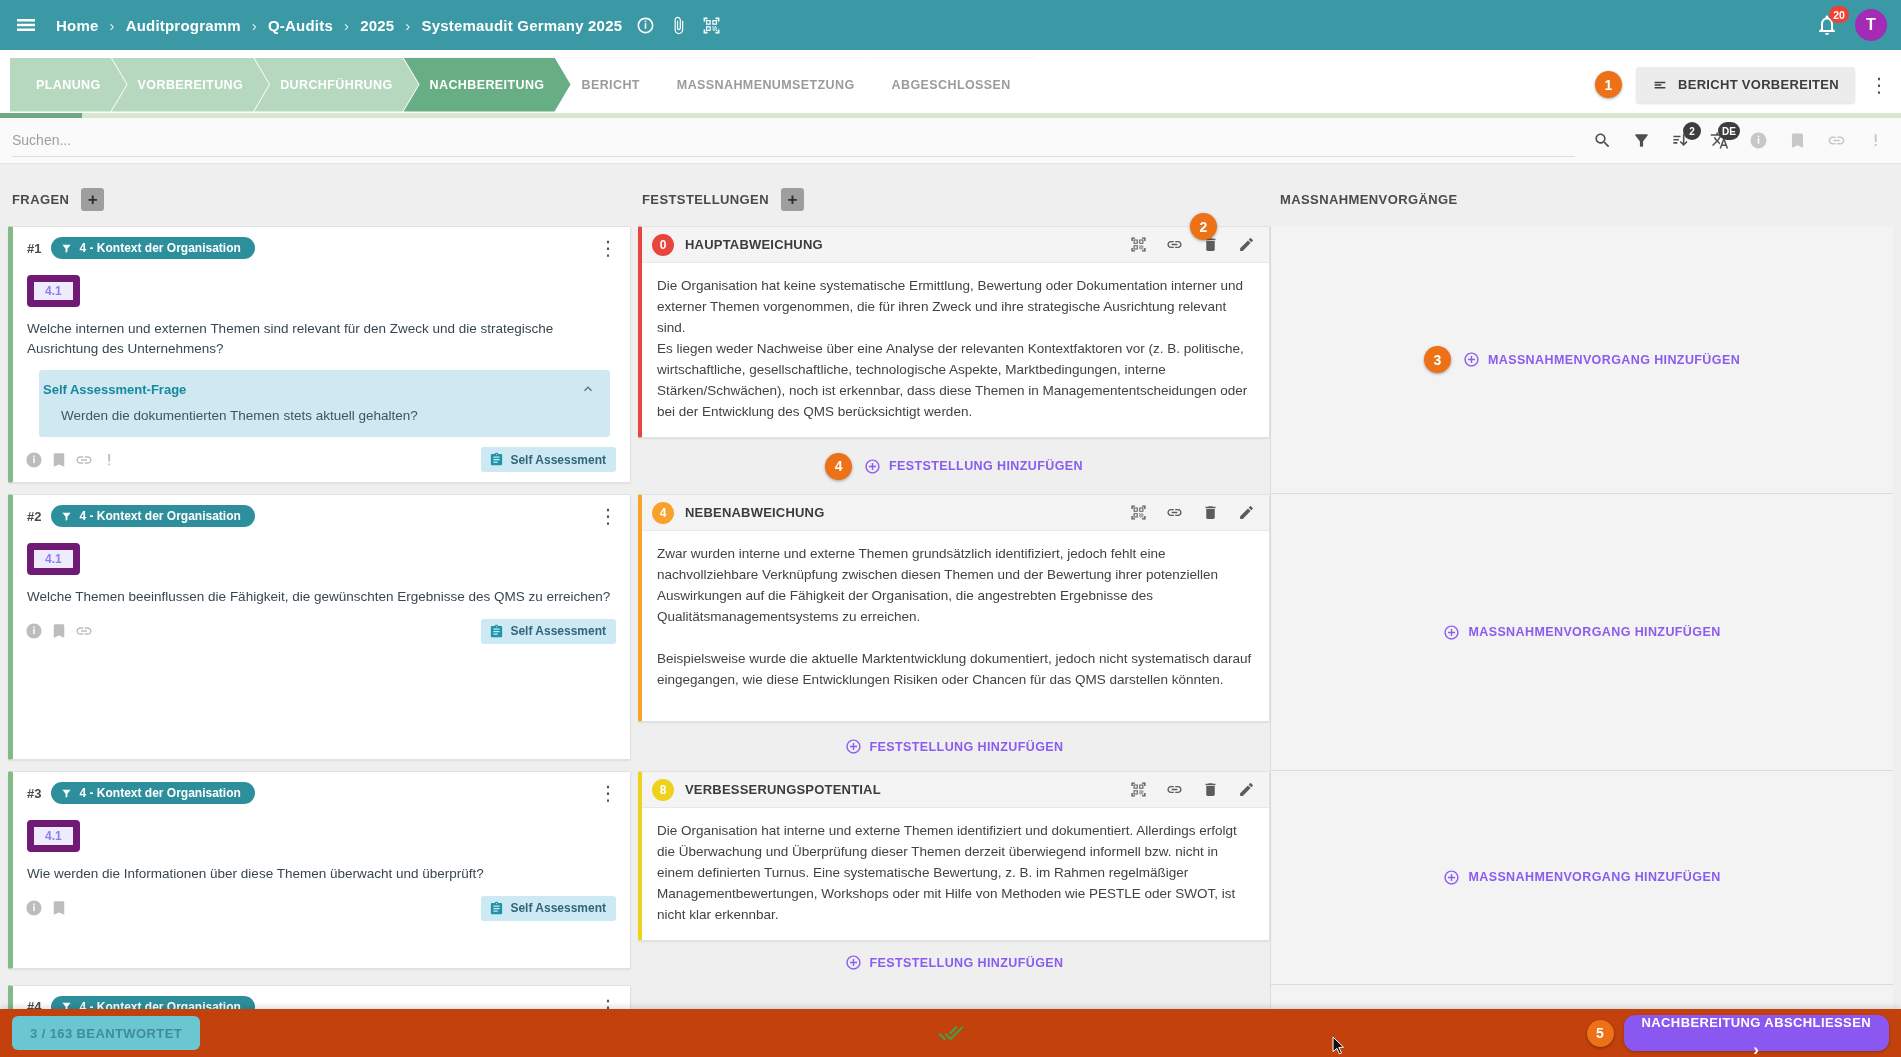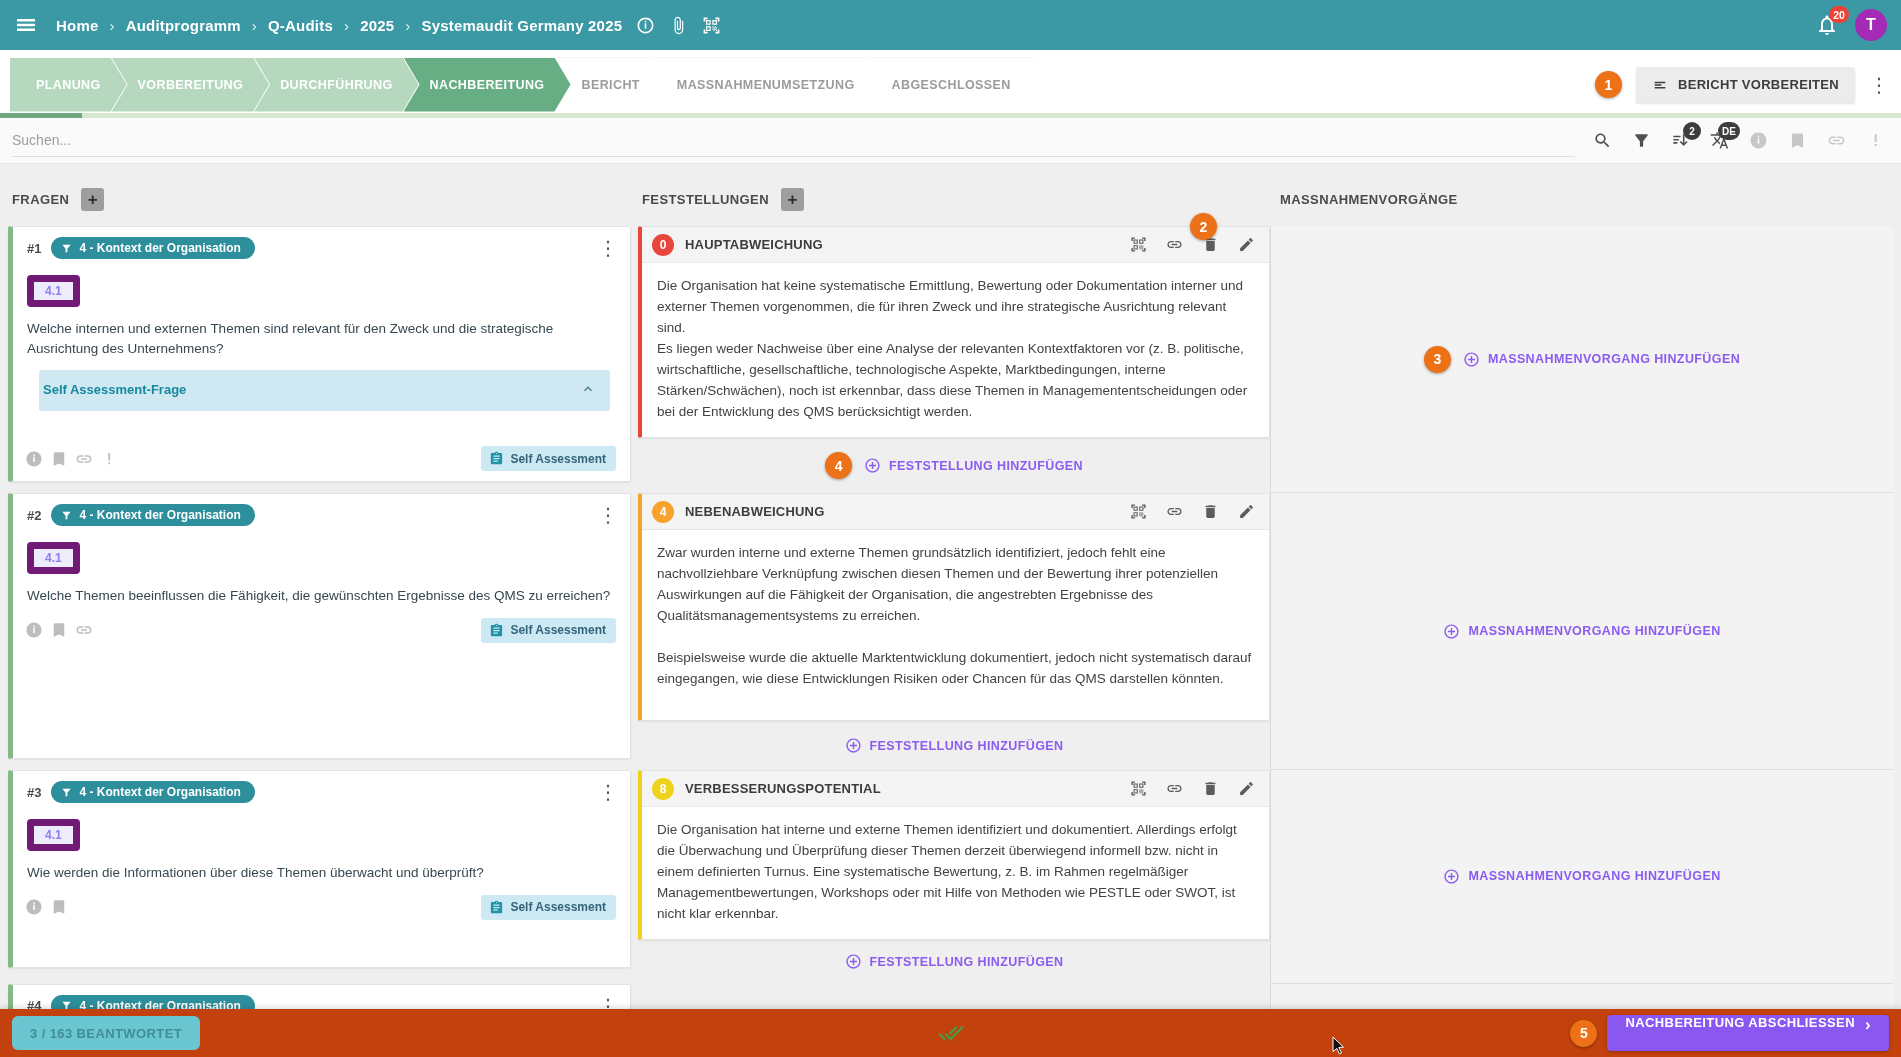--- a/index.html
+++ b/index.html
@@ -174,23 +174,23 @@
     box-shadow:0 -2px 6px rgba(0,0,0,.14); display:flex; align-items:center;
     padding:0 12px; z-index:50;
   }
   .answered-chip {
     height:34px; border:none; border-radius:6px; background:#6ac7d1; color:#3f8d99;
     font-family:inherit; font-size:13px; font-weight:700; letter-spacing:.4px; padding:0 18px; cursor:pointer;
   }
   .footer-center { position:absolute; left:50%; transform:translateX(-50%); width:26px; height:26px; color:#43a047; }
   .footer-right { margin-left:auto; display:flex; align-items:center; gap:10px; }
   .finish-btn {
-    height:36px; border:none; border-radius:4px; background:#8a57f0; color:#fff;
+    height:36px; border:none; border-radius:11px; background:#8a57f0; color:#fff;
     font-family:inherit; font-size:13px; font-weight:700; letter-spacing:.4px; padding:0 18px;
-    display:flex; gap:10px; cursor:pointer; box-shadow:0 1px 3px rgba(0,0,0,.25);
+    display:flex; align-items:center; gap:10px; cursor:pointer; box-shadow:0 1px 3px rgba(0,0,0,.25);flex-direction:column;
   }
   .finish-btn .chev::before { content:"›"; font-size:17px; font-weight:700; }
 
   .cursor { position:absolute; left:1332px; top:1036px; z-index:99; width:16px; height:20px; color:#111; }
 </style>
 </head>
 <body>
 
 <div class="page">
 
@@ -350,20 +350,21 @@
           <div class="q-text">Welche internen und externen Themen sind relevant für den Zweck und die strategische Ausrichtung des Unternehmens?</div>
           <div class="sa-panel">
             <div class="sa-top">
               <span class="sa-title">Self Assessment-Frage</span>
               <span class="sa-chevron">
                   <svg viewBox="0 0 24 24">
                     <path d="M7.41 15.41L12 10.83l4.59 4.58L18 14l-6-6-6 6z"></path>
                   </svg>
                 </span>
             </div>
+            <div class="sa-question">Werden die dokumentierten Themen stets aktuell gehalten?</div>
           </div>
           <div class="q-foot">
             <span class="q-foot-icons">
               <span class="qf-ic">
                   <svg viewBox="0 0 24 24">
                     <path d="M12 2C6.48 2 2 6.48 2 12s4.48 10 10 10 10-4.48 10-10S17.52 2 12 2zm-1 7h2v7h-2zm0-3h2v2h-2z"></path>
                   </svg>
                 </span>
               <span class="qf-ic">
                   <svg viewBox="0 0 24 24">

